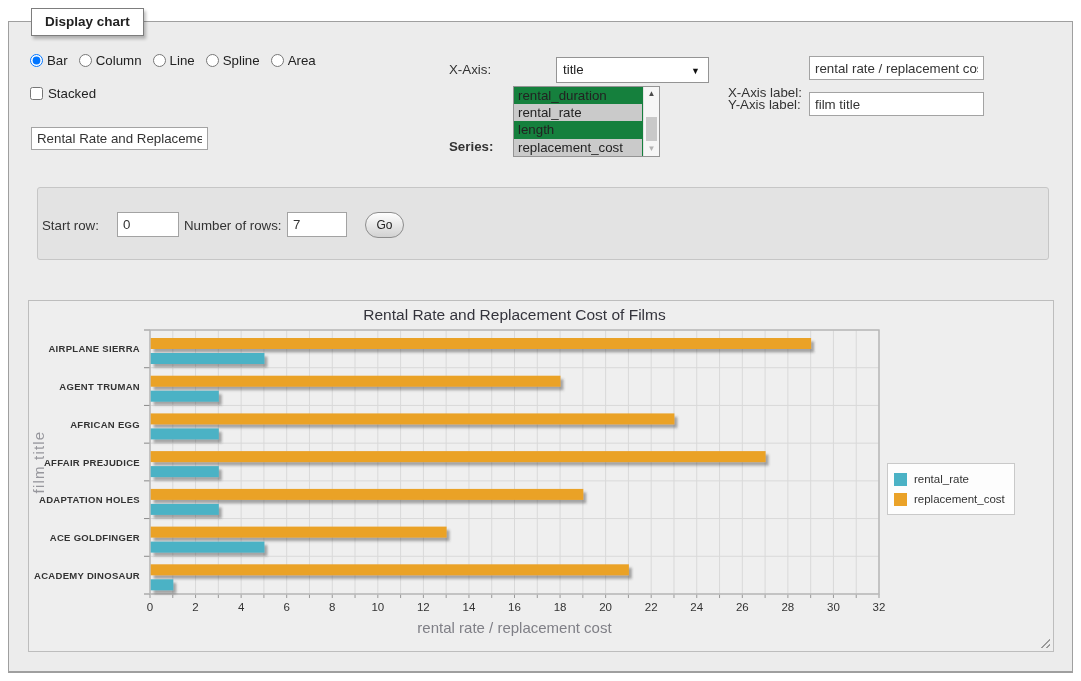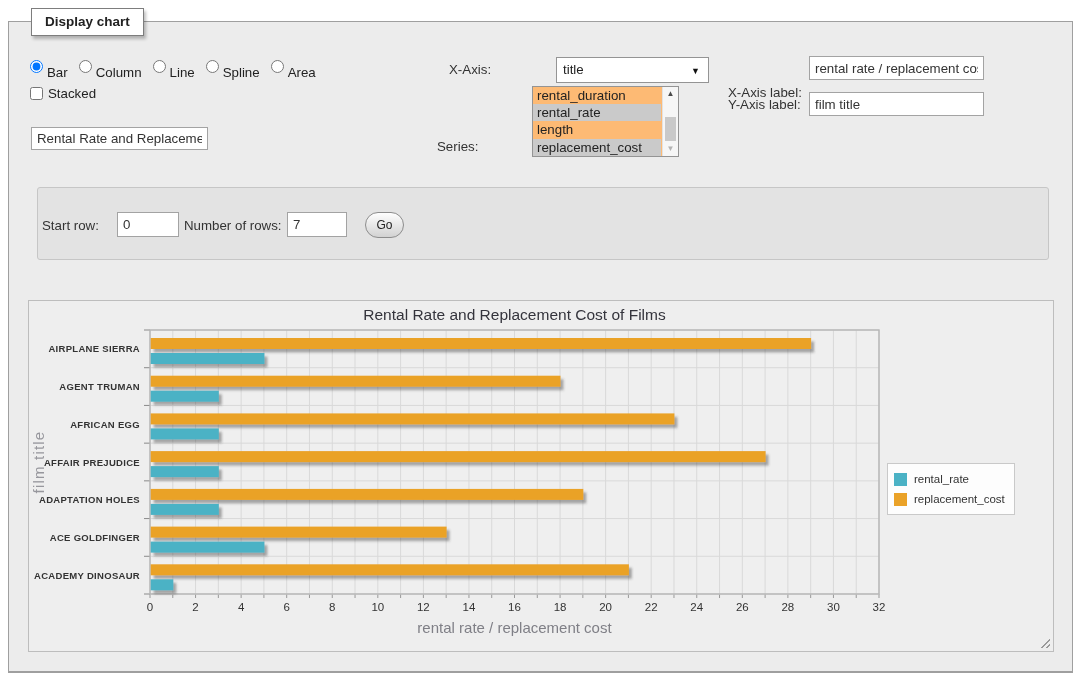--- a/index.html
+++ b/index.html
@@ -6,39 +6,39 @@
   body { background:#fff; font-family:"Liberation Sans", sans-serif; }
   .page { position:relative; width:1081px; height:681px; background:#fff; overflow:hidden; color:#222; }
 
   .fieldset { position:absolute; left:8px; top:21px; width:1065px; height:652px;
               background:#ececec; border:1px solid #9f9f9f; border-bottom-width:2px; }
   .legend-box { position:absolute; left:22px; top:-14px; background:#fff; border:1px solid #7d7d7d;
                 padding:5px 13px 6px; font-weight:bold; font-size:13.5px; color:#222;
                 box-shadow:2px 3px 3px rgba(0,0,0,0.25); }
 
   .type-row { position:absolute; left:21px; top:31px; font-size:13.3px; display:flex; align-items:center; }
-  .type-row label { margin:12px 11px 0 4px; }
+  .type-row label { margin:0 11px 0 4px; }
   input[type=radio], input[type=checkbox] { width:13px; height:13px; vertical-align:-2px; }
   .stacked-row { position:absolute; left:21px; top:64px; font-size:13.3px; display:flex; align-items:center; }
   .stacked-row label { margin-left:5px; }
 
   .txt { background:#fff; border:1px solid #a3a3a3; font-family:"Liberation Sans",sans-serif;
          font-size:13.3px; color:#333; padding:2px 5px; }
   .title-input { position:absolute; left:22px; top:105px; width:177px; height:23px; }
 
   .lbl { position:absolute; font-size:13.3px; color:#333; }
   .r-align { text-align:left; }
 
   .xaxis-label { left:440px; top:40px; width:78px; }
   .select-box { position:absolute; left:523px; top:35px; width:153px; height:26px; background:#fff;
                 border:1px solid #949494; font-size:13.3px; color:#222; line-height:24px; padding-left:6px; cursor:default;margin-left:24px; }
   .select-arrow { position:absolute; right:8px; top:1px; font-size:9px; color:#111; }
 
-  .series-label { left:428px; top:117px; width:76px; }
-  .listbox { position:absolute; left:523px; top:64px; width:147px; height:71px; background:#fdba74;
+  .series-label { left:440px; top:117px; width:76px;font-weight:bold; }
+  .listbox { position:absolute; left:504px; top:64px; width:147px; height:71px; background:#15803d;
              border:1px solid #949494; font-size:13.3px; overflow:hidden; padding-right:17px; }
   .lb-option { height:17.2px; line-height:17.2px; padding-left:4px; white-space:nowrap; }
   .lb-option.selected { background:#cacaca; }
   .lb-scroll { position:absolute; right:0; top:0; bottom:0; width:16px; background:#f6f6f6; border-left:1px solid #e2e2e2; }
   .lb-up, .lb-down { position:absolute; left:0; width:100%; height:14px; text-align:center; font-size:8px; line-height:14px; }
   .lb-up { top:0; color:#4a4a4a; }
   .lb-down { bottom:0; color:#b3b3b3; }
   .lb-thumb { position:absolute; left:2px; right:2px; top:30px; height:24px; background:#c9c9c9; }
 
   .xlabel-caption { left:719px; top:39px;margin-top:24px; }

